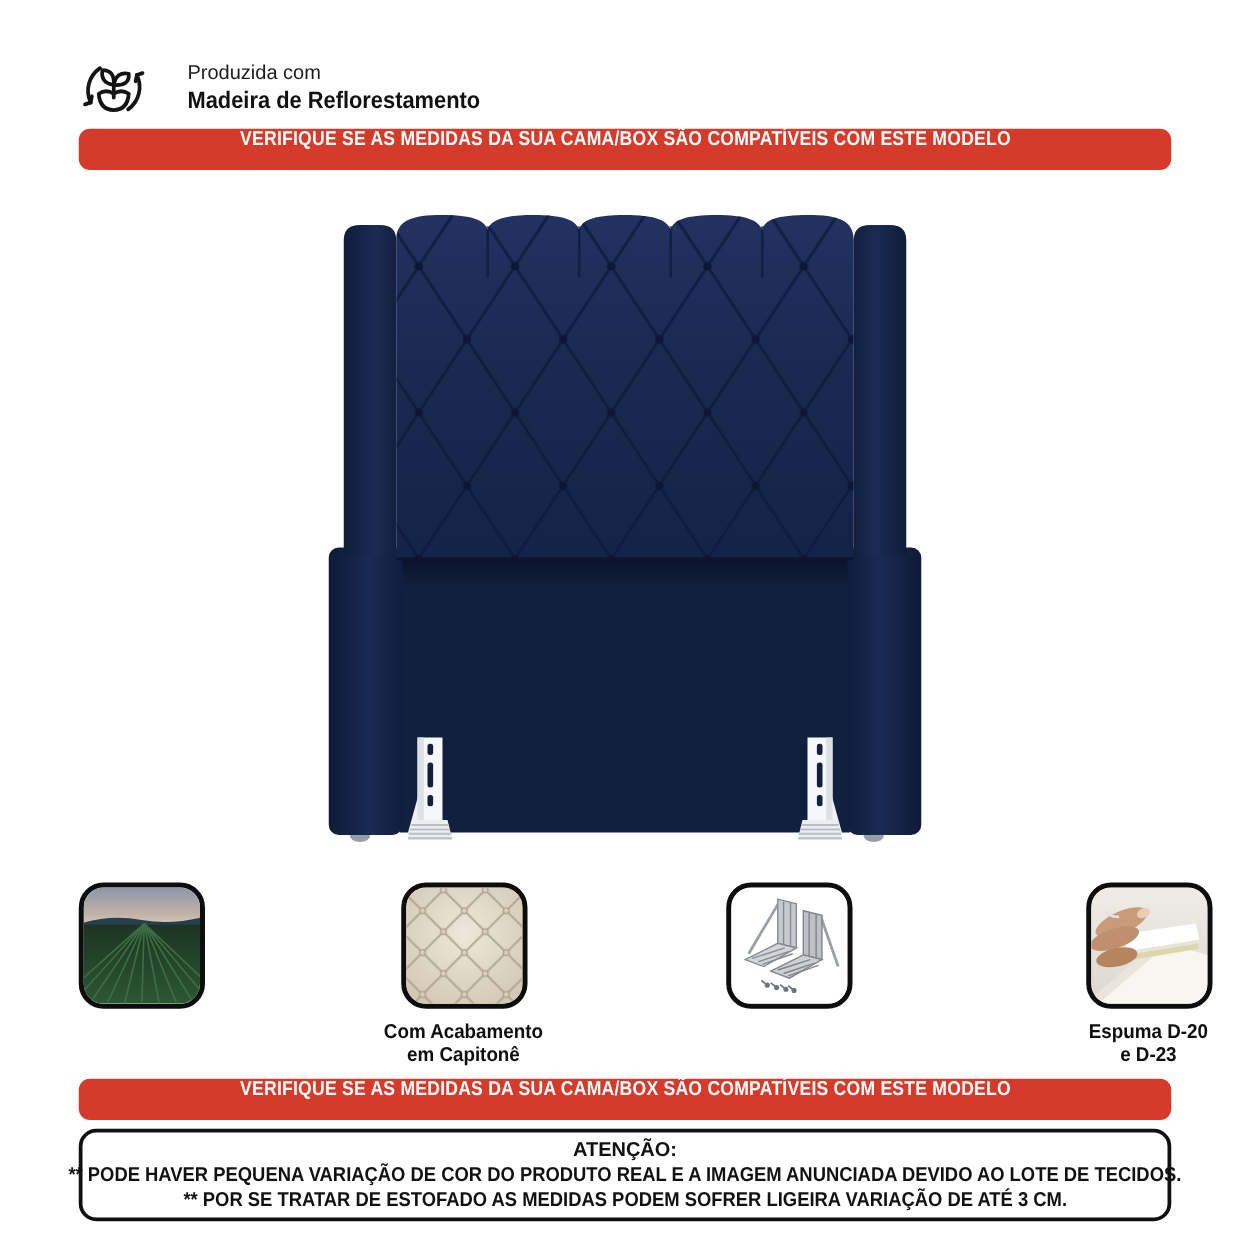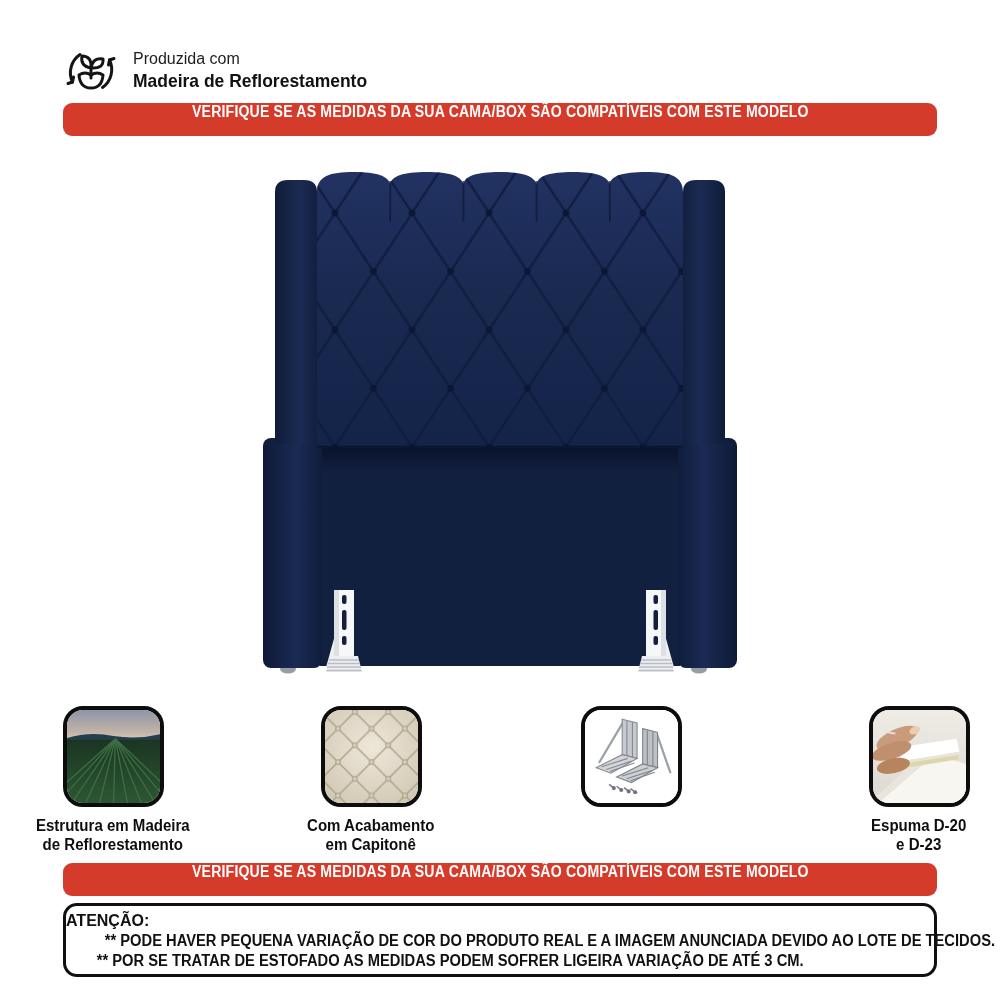--- a/index.html
+++ b/index.html
@@ -1,19 +1,19 @@
 <!DOCTYPE html>
 <html><head>
 <meta charset="utf-8">
 <style>
   html,body{margin:0;padding:0;background:#fff;}
   .page{position:relative;width:1000px;height:1000px;background:#fff;overflow:hidden;
         font-family:"Liberation Sans", sans-serif;color:#111;}
   
-  .header{position:absolute;left:62px;top:42px;display:flex;align-items:center;gap:13px;}
+  .header{position:absolute;left:62px;top:42px;display:flex;align-items:center;gap:30px;}
   .eco-icon{width:58px;height:58px;flex:0 0 auto;}
   .header-text{display:flex;flex-direction:column;}
   .eyebrow{font-size:16px;font-weight:400;color:#1c1c1e;line-height:20px;}
   .h-title{font-size:19px;font-weight:700;color:#111;line-height:24px;
            display:inline-block;transform:scaleX(.92);transform-origin:left center;white-space:nowrap;}
   
   .banner{position:absolute;left:63px;width:874px;height:33px;border-radius:9px;
           display:flex;align-items:flex-start;justify-content:center;}
   .banner-top{top:103px;}
   .banner-bottom{top:863px;}
@@ -25,21 +25,21 @@
   .feature{position:absolute;top:706px;width:220px;display:flex;flex-direction:column;align-items:center;}
   .f0{left:3px;}.f1{left:261px;}.f2{left:521px;}.f3{left:809px;}
   .thumb{width:101px;height:101px;border:4px solid #0d0d0d;border-radius:20px;
          overflow:hidden;box-sizing:border-box;background:#fff;}
   .thumb svg{display:block;width:100%;height:100%;}
   .caption{margin-top:9px;text-align:center;font-weight:700;font-size:16px;line-height:19px;color:#0e0e0e;}
   .caption span{display:block;transform:scaleX(.94);transform-origin:center;white-space:nowrap;}
   
   .attention{position:absolute;left:63px;top:903px;width:874px;height:74px;box-sizing:border-box;
              border:3px solid #101010;border-radius:14px;background:#fff;
-             display:flex;flex-direction:column;align-items:flex-start;justify-content:center;gap:0;}
+             display:flex;flex-direction:column;align-items:center;justify-content:center;gap:0;}
   .att-title{font-size:16px;font-weight:700;line-height:21px;}
   .att-line{font-size:16px;font-weight:700;line-height:20px;white-space:nowrap;
             display:inline-block;transform:scaleX(.92);transform-origin:center;}
 </style>
 </head>
 <body>
 
 <div class="page">
 
   <div class="header">
@@ -185,24 +185,20 @@
             <path d="M52,31 L35,100"></path>
             <path d="M52,31 L50,100"></path>
           <path d="M52,31 L65,100"></path>
             <path d="M52,31 L80,100"></path>
             <path d="M52,31 L95,100"></path>
           <path d="M52,31 L110,100"></path>
             <path d="M52,31 L125,100"></path>
         </g>
       </svg>
     </div>
-    <div class="caption">
-      <span>Estrutura em Madeira</span>
-      <span>de Reflorestamento</span>
-    </div>
   </div>
 
   <div class="feature f1">
     <div class="thumb">
       <svg viewBox="0 0 100 100">
         <defs>
           <radialGradient id="bei" cx="0.5" cy="0.4" r="0.9">
             <stop offset="0" stop-color="#eee8da"></stop>
               <stop offset="1" stop-color="#c9bfa9"></stop>
           </radialGradient>

